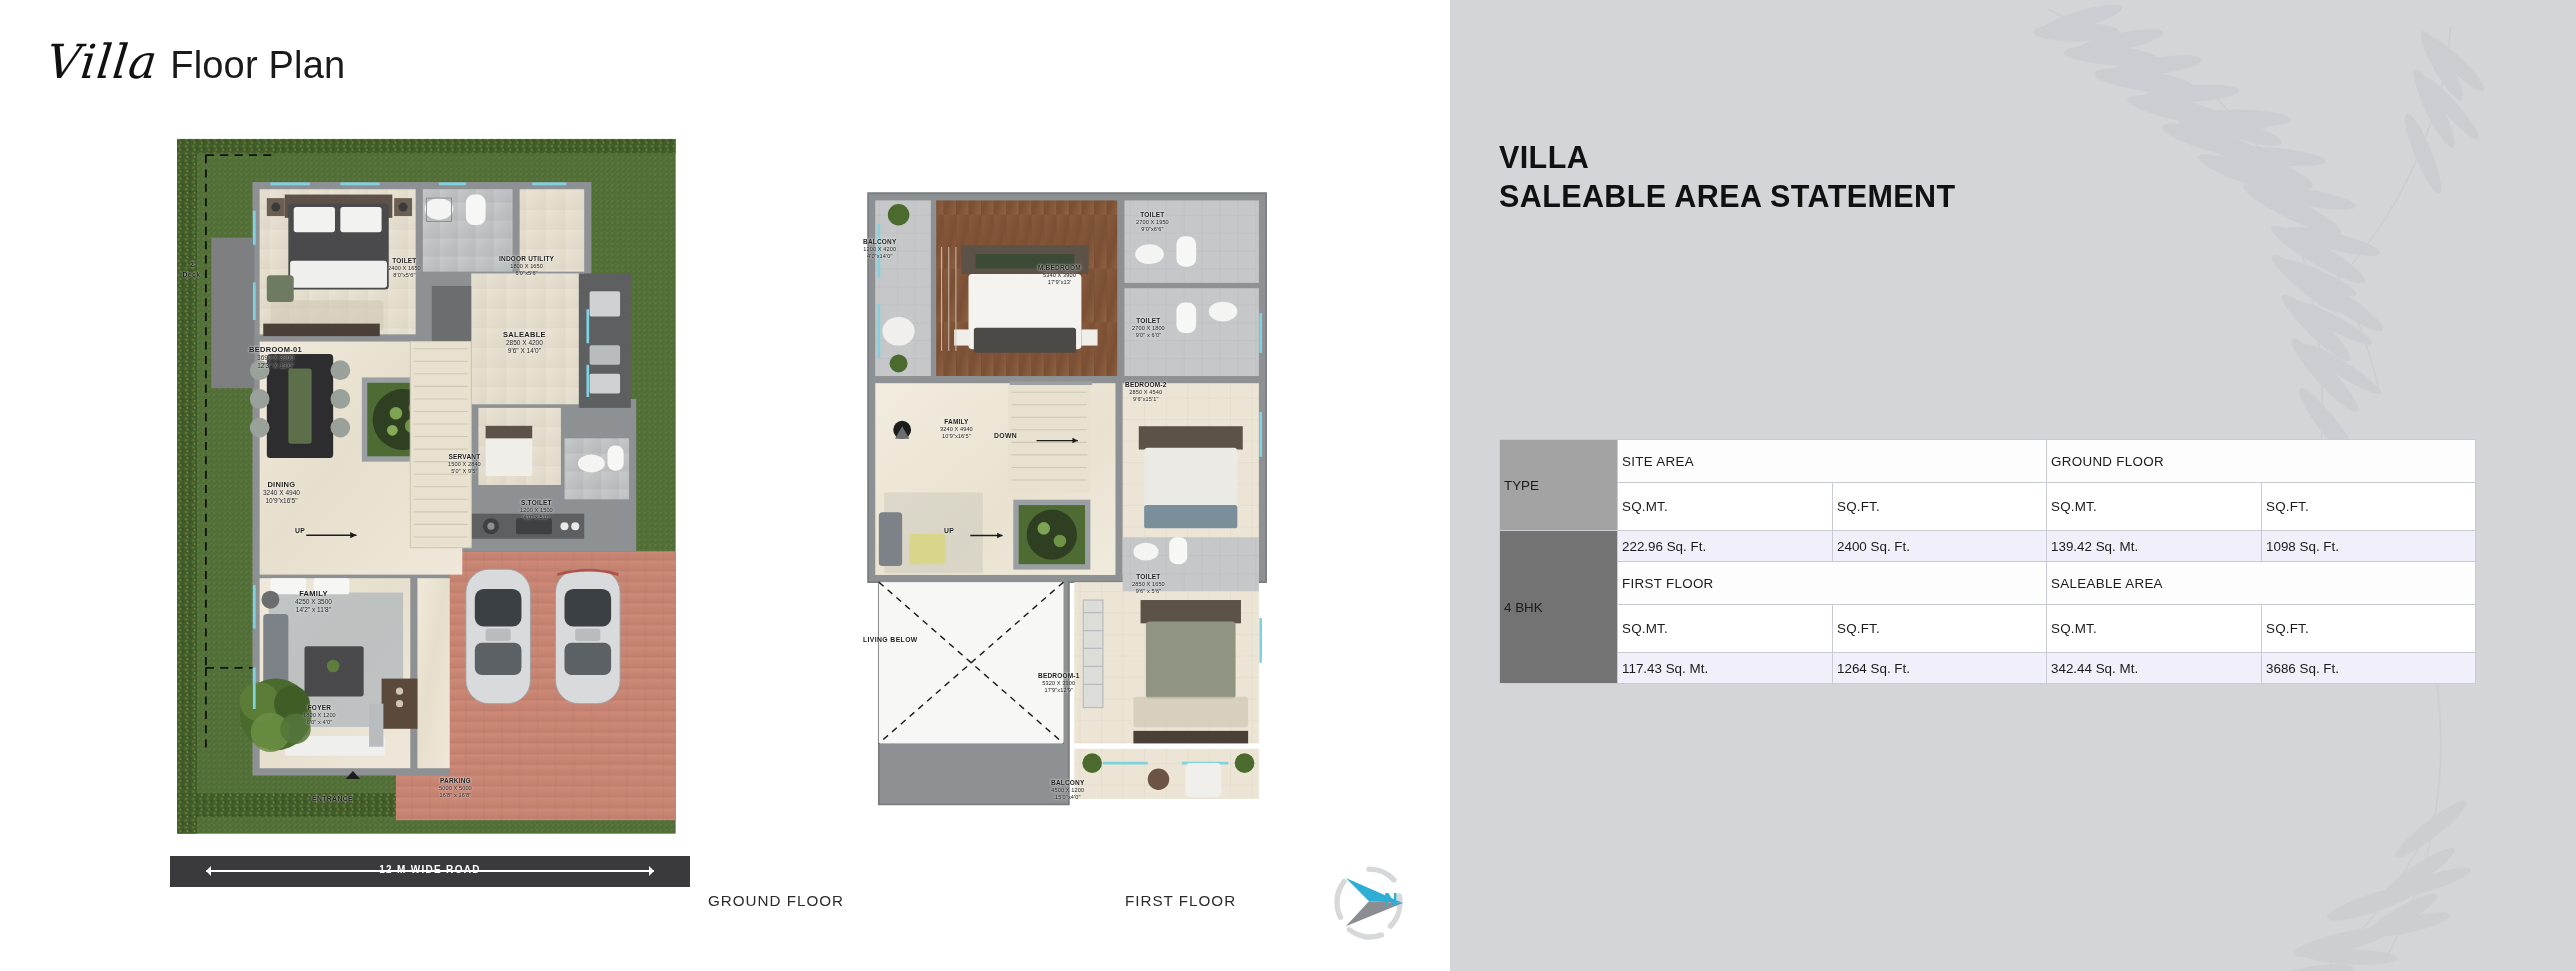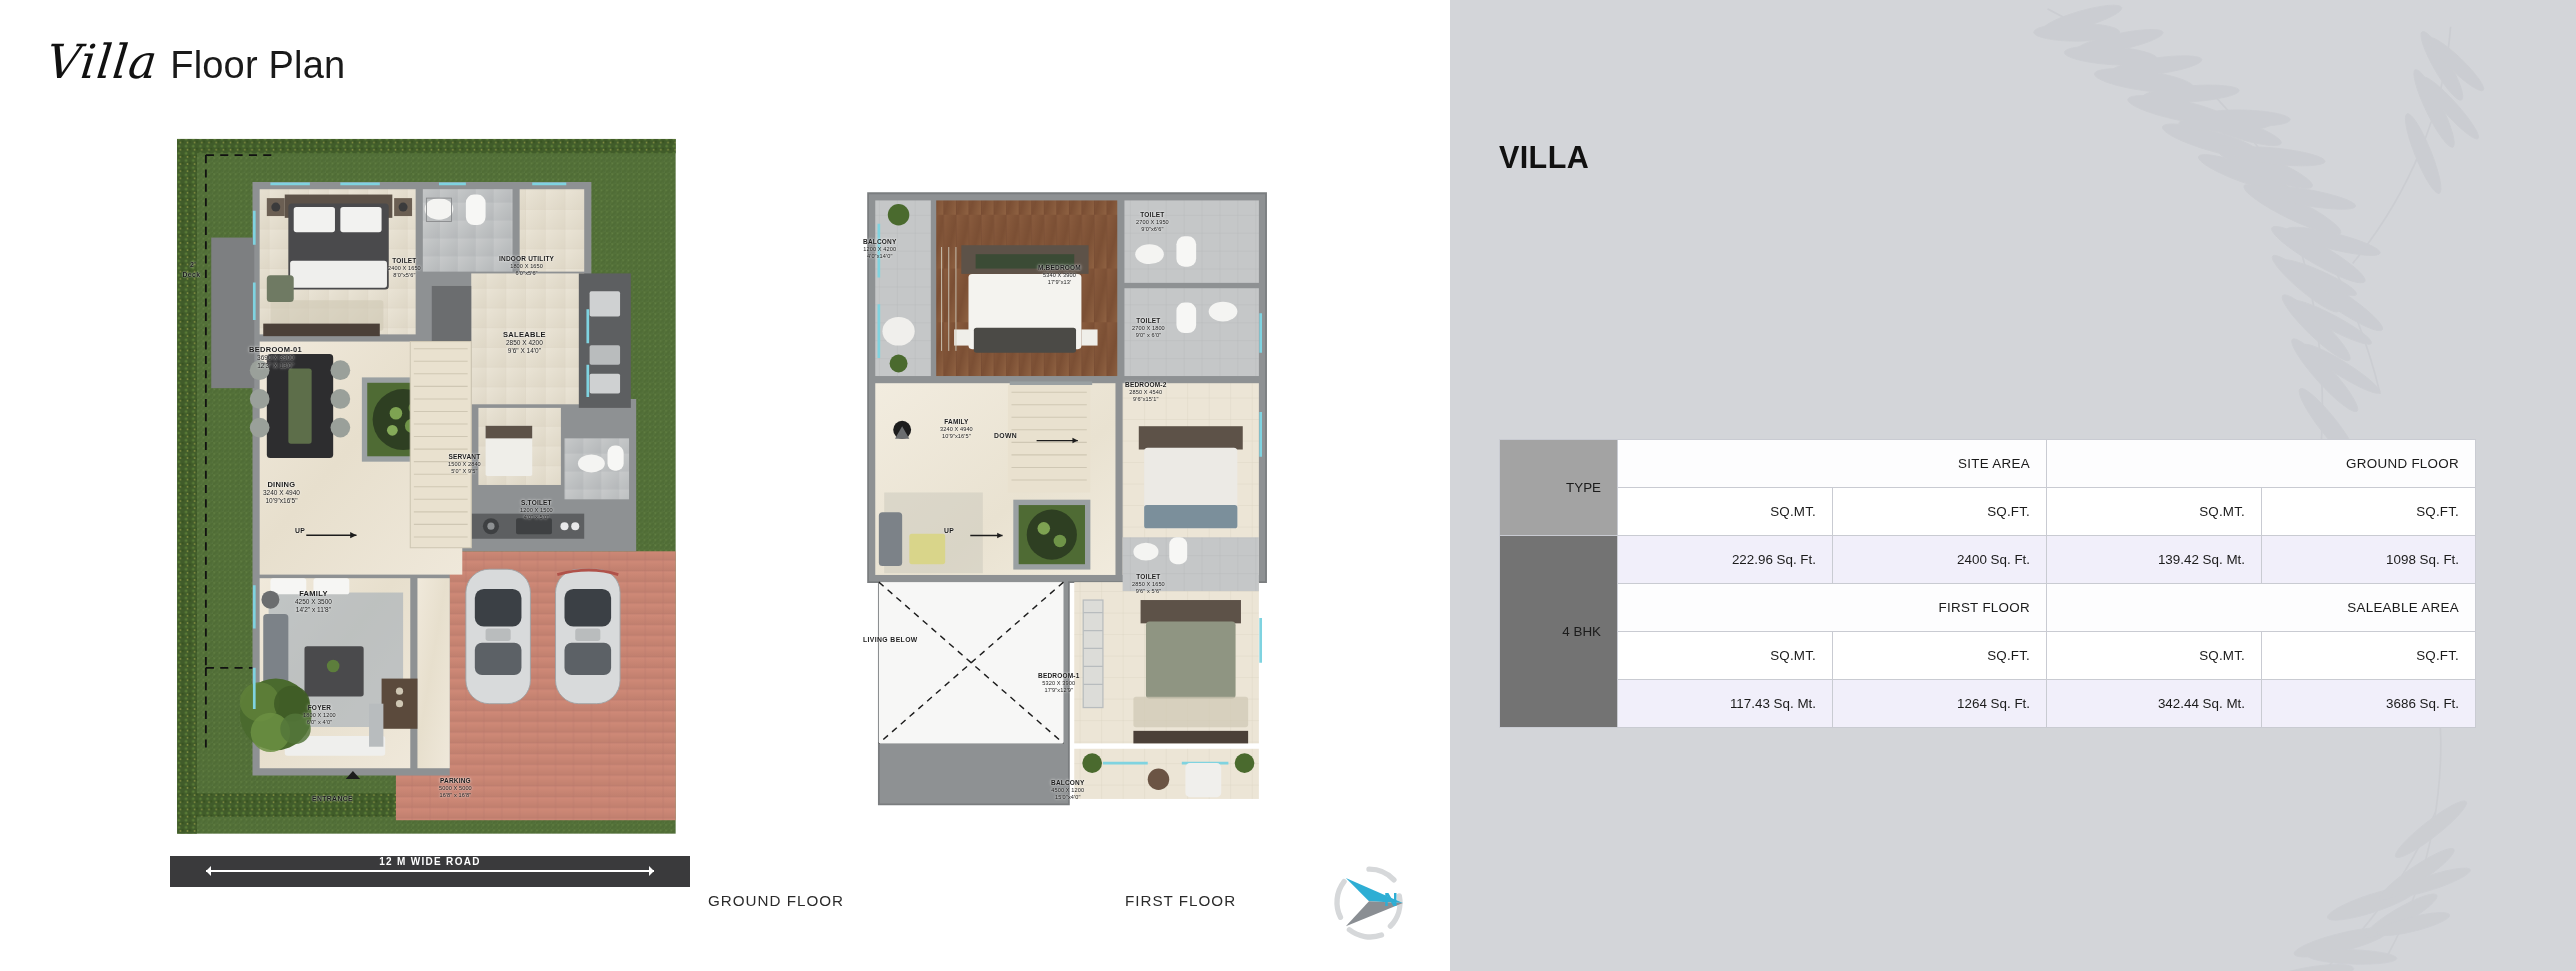--- a/index.html
+++ b/index.html
@@ -83,22 +83,22 @@
     font-size:30.5px; line-height:1.28; letter-spacing:0.4px;
   }
 
   
   #area-table {
     position:absolute; left:49px; top:439px; width:977px;
     border-collapse:collapse; table-layout:fixed;
     font-family:"Liberation Sans", sans-serif;
   }
   #area-table td, #area-table th {
-    border:0.9px solid #c9cbd2; text-align:right; color:#1b1b1b;
-    font-weight:500; font-size:13.4px; padding:16px;
+    border:0.9px solid #c9cbd2; text-align:left; color:#1b1b1b;
+    font-weight:500; font-size:13.4px; padding:4px;
   }
   .cell-type   { background:#a3a3a3; font-size:15.2px; font-weight:500; height:91px; width:118px; }
   .cell-bhk    { background:#737373; font-size:15.2px; font-weight:500; }
   .cell-group  { background:#fdfdfe; height:43px; font-size:15px; letter-spacing:0.3px; }
   .cell-unit   { background:#ffffff; height:48px; font-size:13.4px; letter-spacing:0.2px; }
   .cell-val    { background:#f1effa; height:31px; font-size:13.4px; }
 </style>
 </head>
 <body>
 
@@ -353,21 +353,21 @@
           <div class="tag" style="left: 12.5px; top: 141px;">Deck</div>
           <div class="tag" style="left: 125px; top: 397px;">UP</div>
           <div class="tag" style="left: 142px; top: 665px;">ENTRANCE</div>
         </div>
     </div>
 
     <div style="position:absolute; left:170px; top:856px; width:520px; height:30.5px; background:#3a3a3c;">
       <div style="position:absolute;left:36px;top:14.3px;width:448px;height:1.8px;background:#fff;"></div>
       <div style="position:absolute;left:36px;top:10px;width:0;height:0;border:5.4px solid transparent;border-right-color:#fff;border-left:0;"></div>
       <div style="position:absolute;right:36px;top:10px;width:0;height:0;border:5.4px solid transparent;border-left-color:#fff;border-right:0;"></div>
-      <div id="road-label" style="top:0;">12 M WIDE ROAD</div>
+      <div id="road-label" style="top:8px;">12 M WIDE ROAD</div>
     </div>
 
     <div class="plan" id="plan-first">
       <svg viewBox="0 0 540 750" preserveAspectRatio="none">
         <defs>
           <linearGradient id="woodG" x1="0" y1="0" x2="1" y2="1">
             <stop offset="0%" stop-color="#8a5c3e"></stop>
               <stop offset="55%" stop-color="#7b4f34"></stop>
               <stop offset="100%" stop-color="#8f6242"></stop>
           </linearGradient>
@@ -625,20 +625,21 @@
           <ellipse cx="88" cy="36" rx="50" ry="9" transform="rotate(-14 88 36)"></ellipse>
           <ellipse cx="136" cy="58" rx="50" ry="9" transform="rotate(-10 136 58)"></ellipse>
           <ellipse cx="44" cy="2" rx="42" ry="8" transform="rotate(-34 44 2)"></ellipse>
           <ellipse cx="92" cy="18" rx="46" ry="8" transform="rotate(-30 92 18)"></ellipse>
         </g>
       </g>
     </svg>
 
     <div id="panel-heading">
       <div>VILLA</div>
+      <div>SALEABLE AREA STATEMENT</div>
     </div>
 
     <table id="area-table">
       <colgroup>
         <col style="width:118px">
           <col style="width:215px">
           <col style="width:214px">
           <col style="width:215px">
           <col style="width:214px">
       </colgroup>

